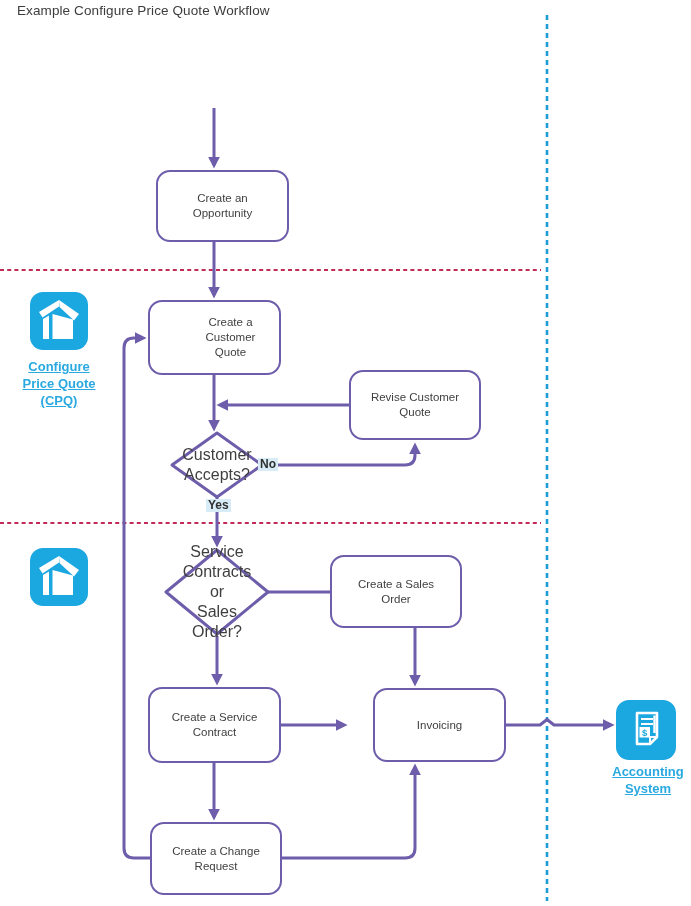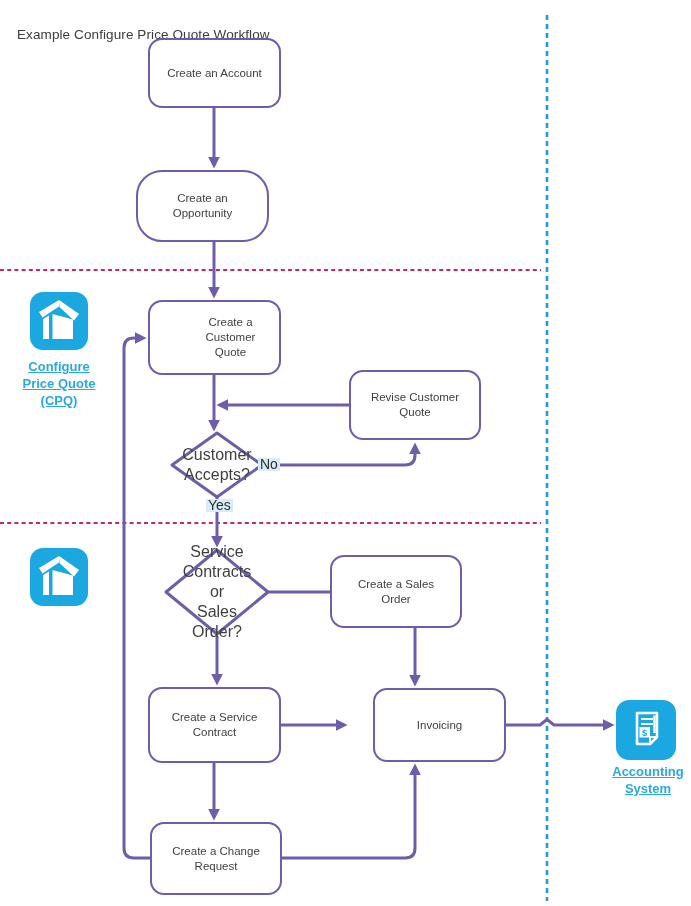--- a/index.html
+++ b/index.html
@@ -3,36 +3,36 @@
 <meta charset="utf-8">
 <style>
   html,body{margin:0;padding:0;background:#fff;}
   .canvas{
     position:relative;width:691px;height:906px;background:#fff;overflow:hidden;
     font-family:"Liberation Sans",sans-serif;
   }
   .wires{position:absolute;left:0;top:0;width:691px;height:906px;}
   .title{
     position:absolute;left:17px;top:3px;font-size:13.5px;color:#3c3c3c;
-    letter-spacing:.1px;white-space:pre-line;margin-top:24px;
+    letter-spacing:.1px;white-space:pre-line;
   }
   .node{
     position:absolute;box-sizing:border-box;background:#fff;
     border:2.5px solid #6d5daa;border-radius:14px;
     display:flex;align-items:center;justify-content:center;text-align:center;
     font-size:11.5px;line-height:1.3;color:#3f3f3f;white-space:pre-line;
   }
   .diamond-text{
     position:absolute;display:flex;align-items:center;justify-content:center;
     text-align:center;font-size:16px;line-height:1.25;color:#3f3f3f;
     white-space:pre-line;pointer-events:none;
   }
   .edge-label{
-    position:absolute;font-size:14px;color:#2f2f2f;background:#d8ecf7;
-    padding:0 2px;line-height:13px;
+    position:absolute;font-size:12px;color:#2f2f2f;background:#d8ecf7;
+    padding:0 2px;line-height:13px;font-weight:bold;
   }
   .sys-icon{position:absolute;}
   .sys-label{
     position:absolute;font-size:13px;font-weight:bold;color:#2aa9e0;
     line-height:1.3;text-align:center;white-space:pre-line;text-decoration:underline;
   }
 </style>
 </head>
 <body>
 
@@ -65,22 +65,21 @@
       <path d="M282 858 H405 Q415 858 415 848 V767" marker-end="url(#ah)"></path>
       <path d="M487 725 H540 L547 719.5 L554 725 H611" marker-start="url(#ah)" marker-end="url(#ah)"></path>
     </g>
 
     <polygon points="217,433 262,465 217,497 172,465" fill="#fff" stroke="#6d5daa" stroke-width="3" stroke-linejoin="round"></polygon>
     <polygon points="217,550 268,592 217,634 166,592" fill="#fff" stroke="#6d5daa" stroke-width="3" stroke-linejoin="round"></polygon>
   </svg>
 
   <div class="title">Example Configure Price Quote Workflow</div>
 
-  <div class="node" style="left:148px;top:38px;width:133px;height:70px;">Create an Account</div>
-  <div class="node" style="left:136px;top:170px;width:133px;height:72px;border-radius:26px;">Create an
+  <div class="node" style="left:156px;top:170px;width:133px;height:72px;">Create an
 Opportunity</div>
   <div class="node" style="left:148px;top:300px;width:133px;height:75px;padding-left:32px;">Create a Customer
 Quote</div>
   <div class="node" style="left:349px;top:370px;width:132px;height:70px;">Revise Customer
 Quote</div>
   <div class="node" style="left:330px;top:555px;width:132px;height:73px;">Create a Sales
 Order</div>
   <div class="node" style="left:148px;top:687px;width:133px;height:76px;">Create a Service
 Contract</div>
   <div class="node" style="left:349px;top:688px;width:133px;height:74px;margin-left:24px;">Invoicing</div>

